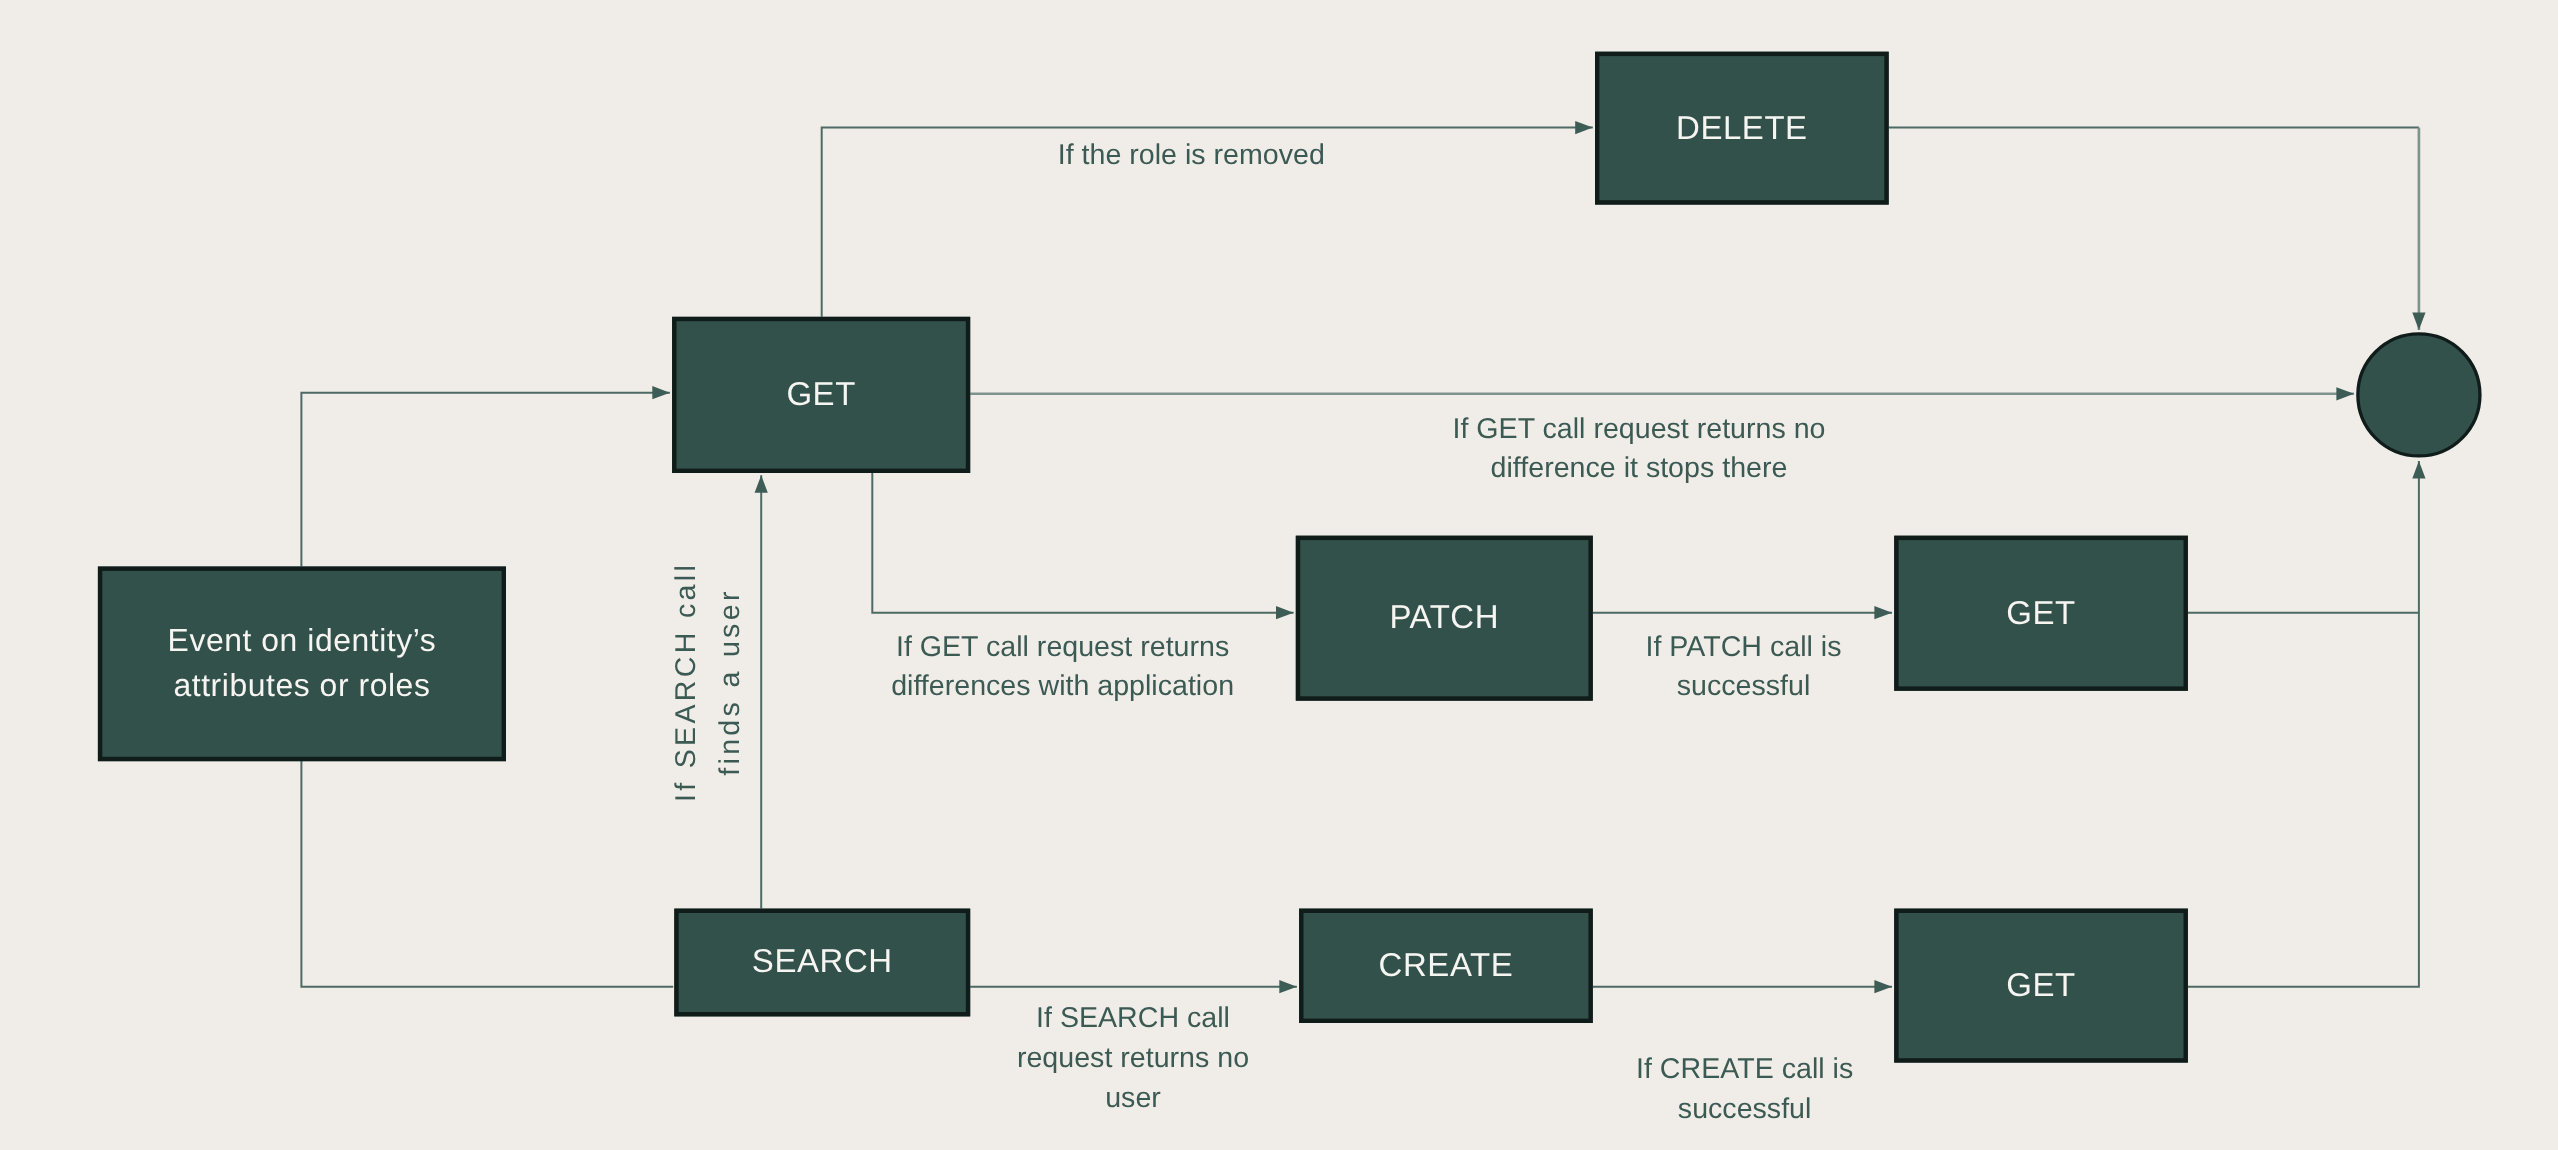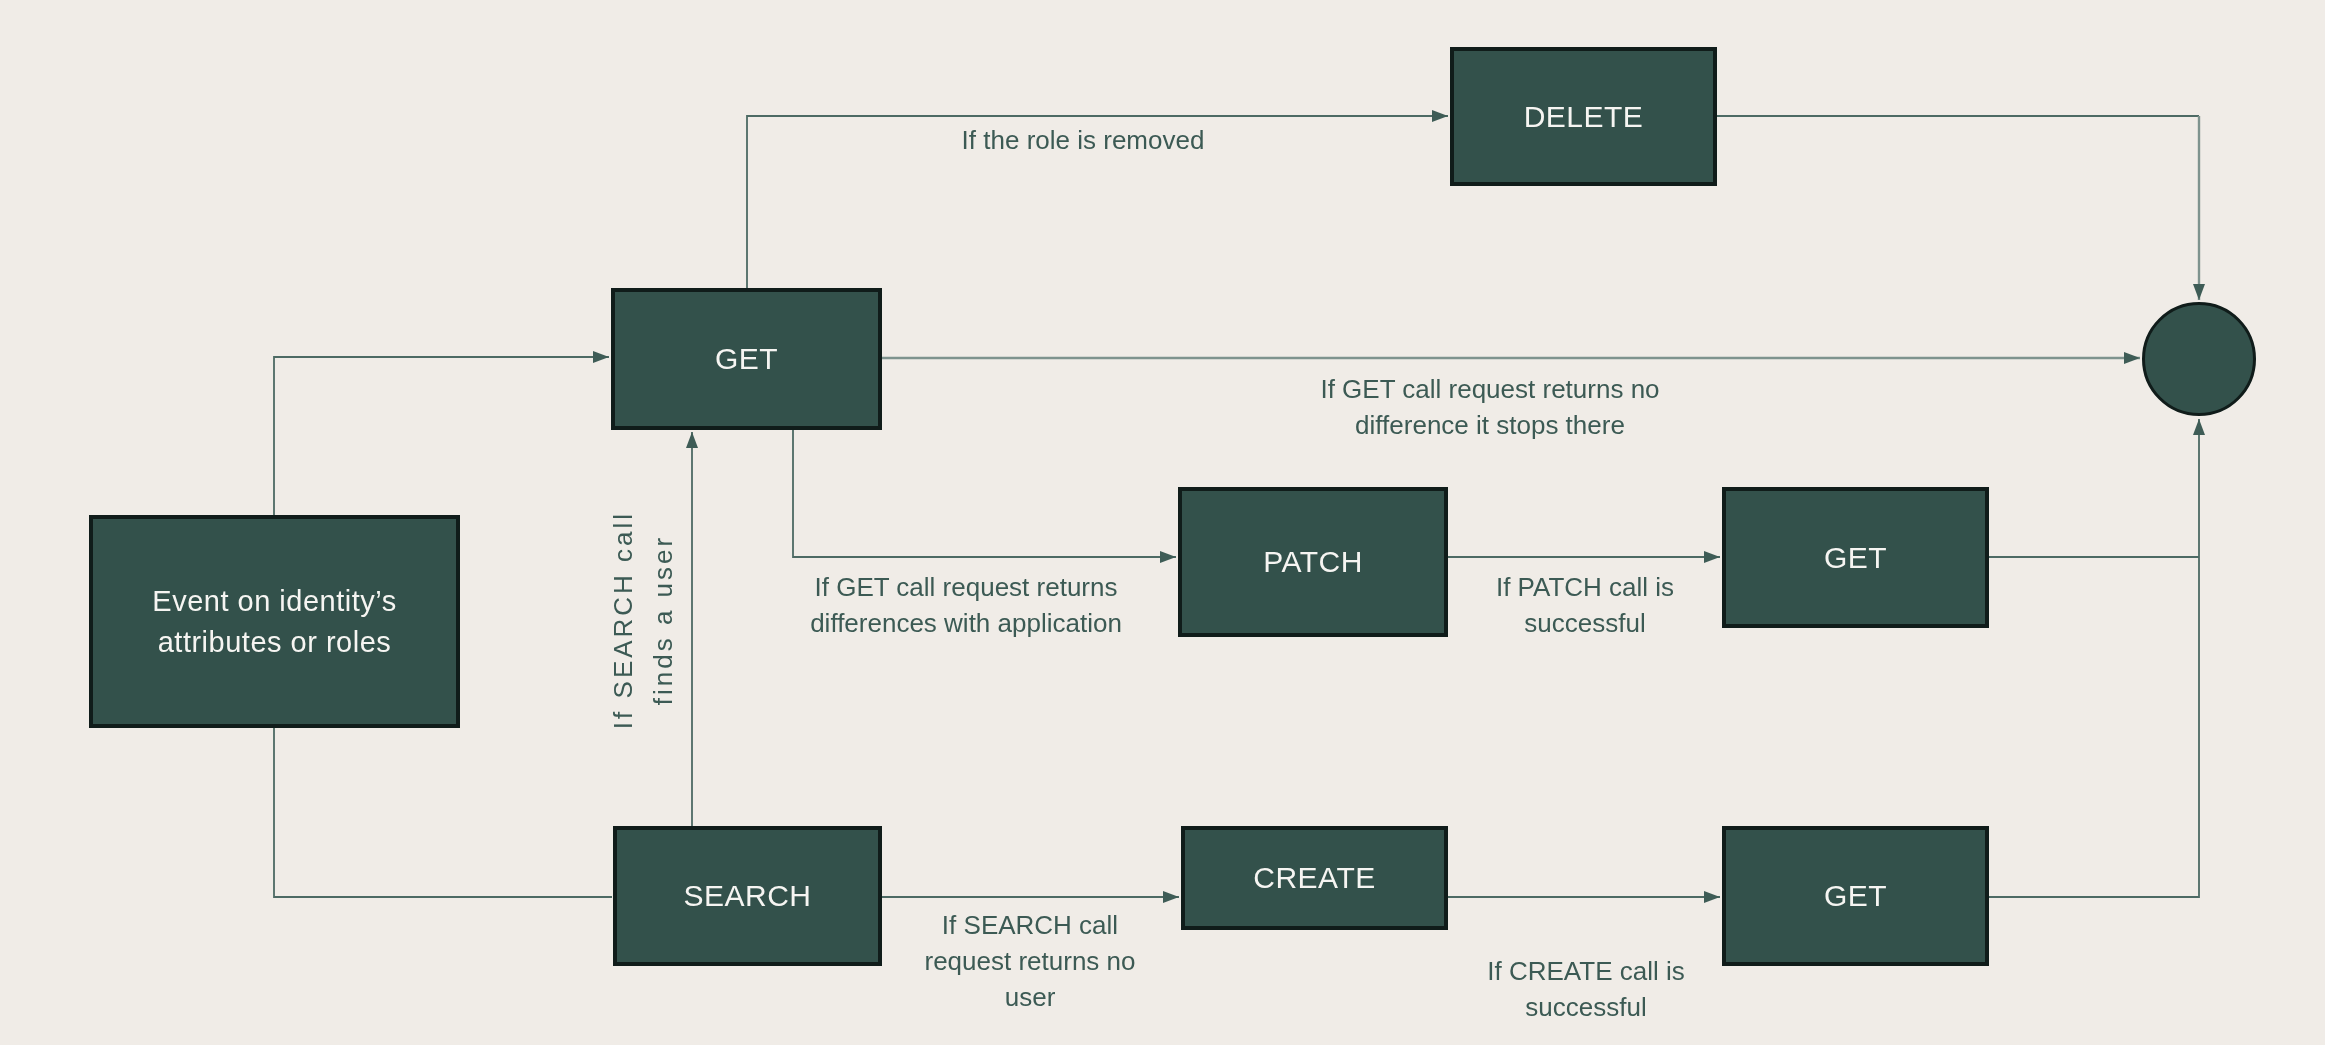--- a/index.html
+++ b/index.html
@@ -31,26 +31,26 @@
   .endnode{
     position:absolute;background:var(--node_fill);border:3px solid var(--node_border);
     border-radius:50%;box-sizing:border-box;
   }
   .edge-label{
     position:absolute;color:var(--label_text);font-size:26px;line-height:36px;
     text-align:center;white-space:pre-line;transform:translate(-50%,-50%);
   }
   .edge-label.rotated{transform:translate(-50%,-50%) rotate(-90deg);letter-spacing:3px;line-height:40px;}
   
-  #n-event {left:89px;  top:515px; width:371px; height:213px;}
+  #n-event {left:89px;  top:515px; width:371px; height:177px;}
   #n-get1  {left:611px; top:288px; width:271px; height:142px;}
   #n-delete{left:1450px;top:47px;  width:267px; height:139px;}
   #n-patch {left:1178px;top:487px; width:270px; height:150px;}
   #n-get2  {left:1722px;top:487px; width:267px; height:141px;}
-  #n-search{left:613px; top:826px; width:269px; height:140px;}
+  #n-search{left:613px; top:826px; width:269px; height:98px;}
   #n-create{left:1181px;top:826px; width:267px; height:104px;}
   #n-get3  {left:1722px;top:826px; width:267px; height:140px;}
   #n-end   {left:2142px;top:302px; width:114px; height:114px;}
   
   #l-role-removed {left:1083px;top:140px;}
   #l-get-no-diff  {left:1446px;top:407px;margin-left:44px;}
   #l-get-diff     {left:966px; top:605px;}
   #l-patch-ok     {left:1585px;top:605px;}
   #l-search-found {left:643px; top:620px;}
   #l-search-none  {left:1030px;top:961px;}

